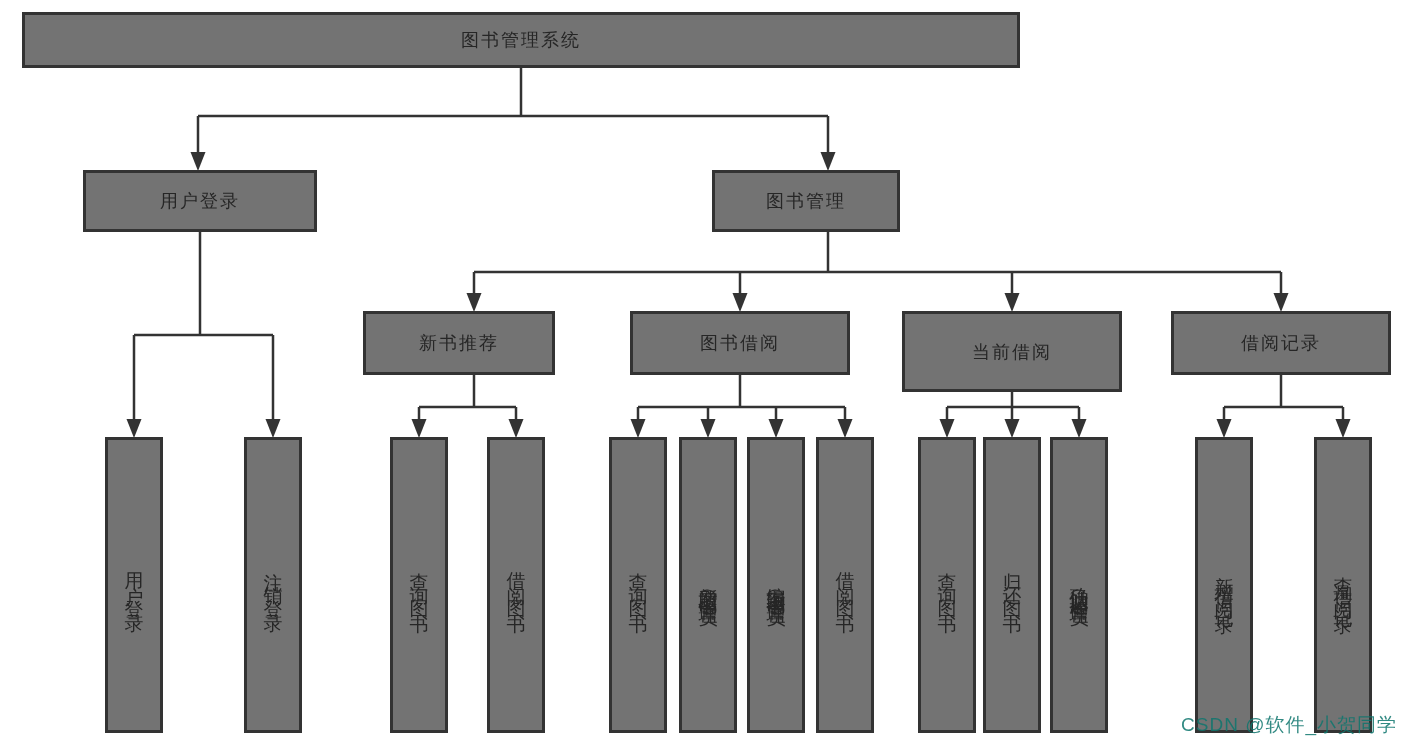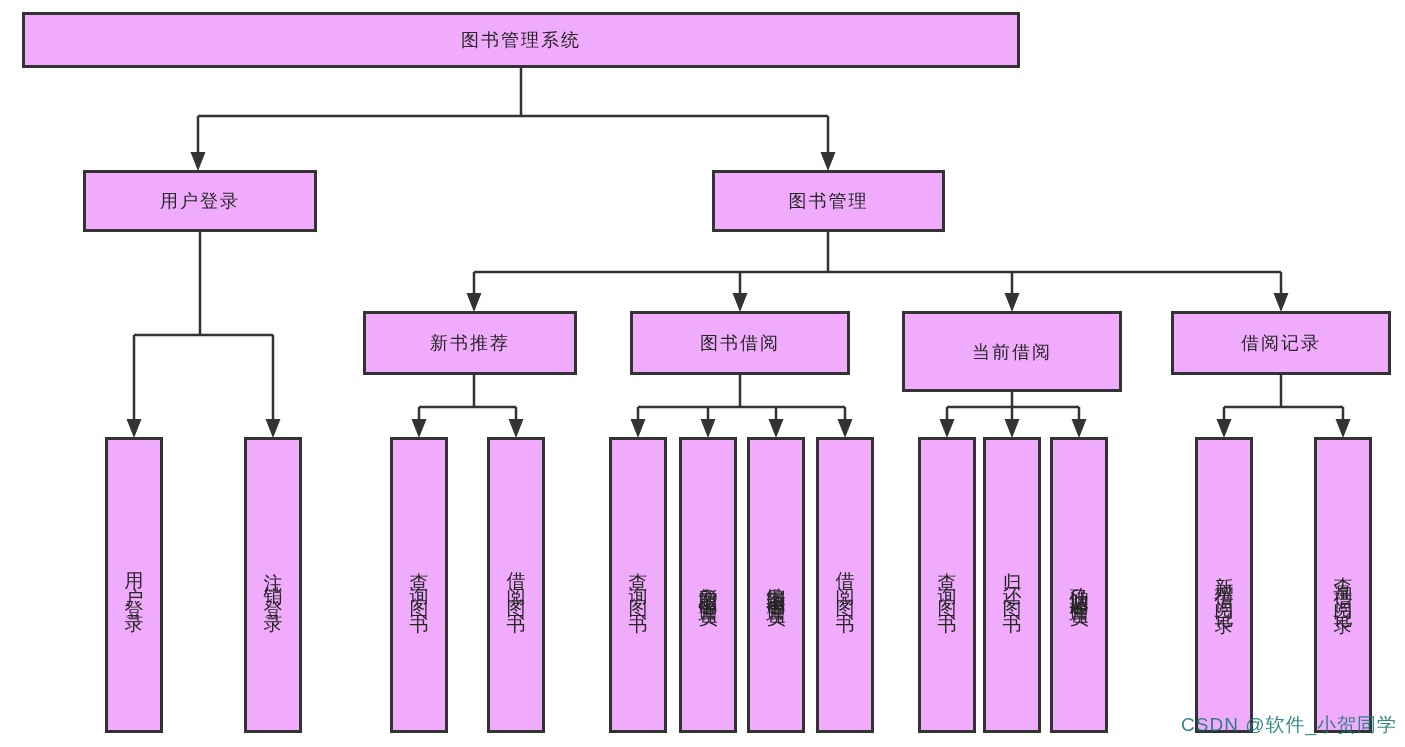--- a/index.html
+++ b/index.html
@@ -1,20 +1,20 @@
 <!DOCTYPE html>
 <html><head>
 <meta charset="utf-8">
 <style>
   html,body{margin:0;padding:0;background:#ffffff;}
   body{width:1405px;height:747px;overflow:hidden;
        font-family:"Liberation Sans","DejaVu Sans",sans-serif;}
   #canvas{position:relative;width:1405px;height:747px;background:#ffffff;}
   #connectors{position:absolute;left:0;top:0;width:1405px;height:747px;}
-  .node{position:absolute;background:#f0abfc;border:3px solid #333333;
+  .node{position:absolute;background:#737373;border:3px solid #333333;
         box-sizing:border-box;display:flex;align-items:center;justify-content:center;
         color:#262626;font-size:18px;letter-spacing:2px;white-space:nowrap;}
   .v{writing-mode:vertical-rl;text-orientation:mixed;font-size:19px;
      letter-spacing:14px;white-space:normal;}
   .v.med{letter-spacing:8px;}
   .v.tight{letter-spacing:3px;}
   #watermark{position:absolute;top:712px;right:8px;font-size:19px;
              color:#0f766e;opacity:.85;letter-spacing:1px;z-index:5;}
 </style>
 </head>
@@ -73,23 +73,23 @@
       <line x1="1224" y1="407" x2="1343" y2="407" stroke="#333333" stroke-width="2.5"></line>
       <line x1="1224" y1="407" x2="1224" y2="428" stroke="#333333" stroke-width="2.5"></line>
       <polygon points="1216.5,419 1231.5,419 1224,438" fill="#333333"></polygon>
       <line x1="1343" y1="407" x2="1343" y2="428" stroke="#333333" stroke-width="2.5"></line>
       <polygon points="1335.5,419 1350.5,419 1343,438" fill="#333333"></polygon>
     </svg>
 
   <div class="node" style="left:22px;top:12px;width:998px;height:56px;">图书管理系统</div>
 
   <div class="node" style="left:83px;top:170px;width:234px;height:62px;">用户登录</div>
-  <div class="node" style="left:712px;top:170px;width:233px;height:62px;">图书管理</div>
+  <div class="node" style="left:712px;top:170px;width:188px;height:62px;">图书管理</div>
 
-  <div class="node" style="left:363px;top:311px;width:214px;height:64px;">新书推荐</div>
+  <div class="node" style="left:363px;top:311px;width:192px;height:64px;">新书推荐</div>
   <div class="node" style="left:630px;top:311px;width:220px;height:64px;">图书借阅</div>
   <div class="node" style="left:902px;top:311px;width:220px;height:81px;">当前借阅</div>
   <div class="node" style="left:1171px;top:311px;width:220px;height:64px;">借阅记录</div>
 
   <div class="node v" style="left:105px;top:437px;width:58px;height:296px;">用户登录</div>
   <div class="node v" style="left:244px;top:437px;width:58px;height:296px;">注销登录</div>
 
   <div class="node v" style="left:390px;top:437px;width:58px;height:296px;">查询图书</div>
   <div class="node v" style="left:487px;top:437px;width:58px;height:296px;">借阅图书</div>
 

